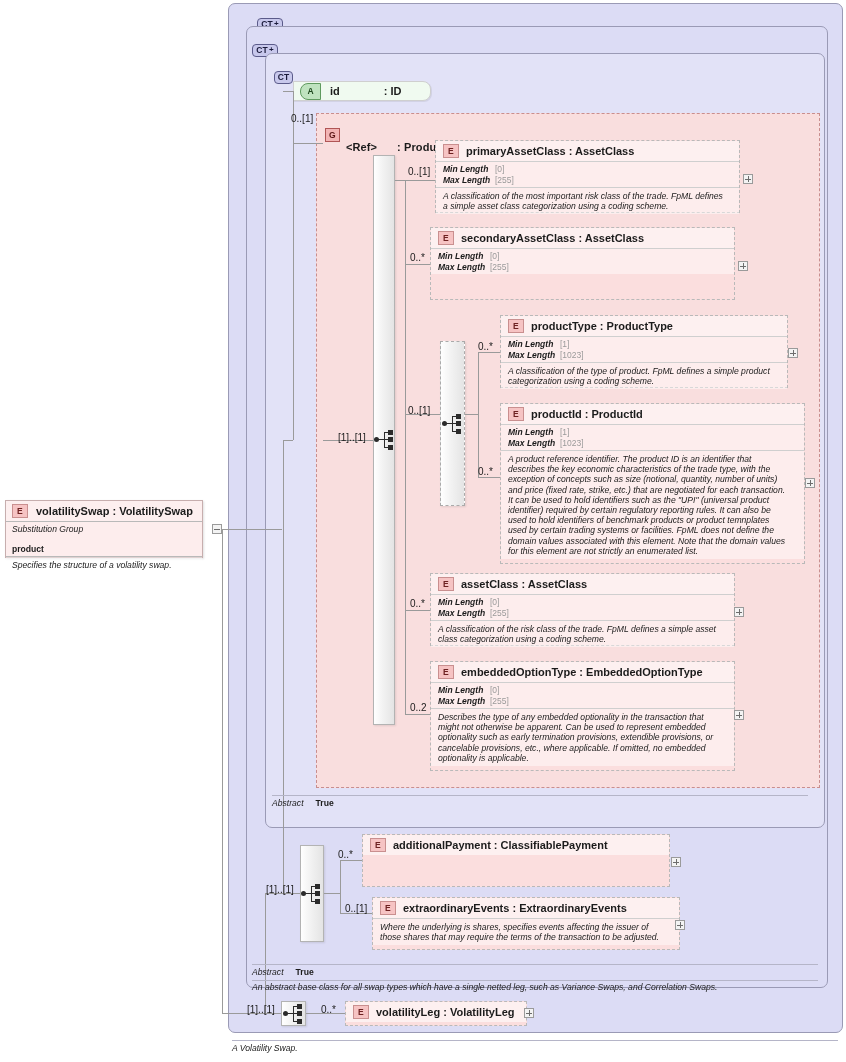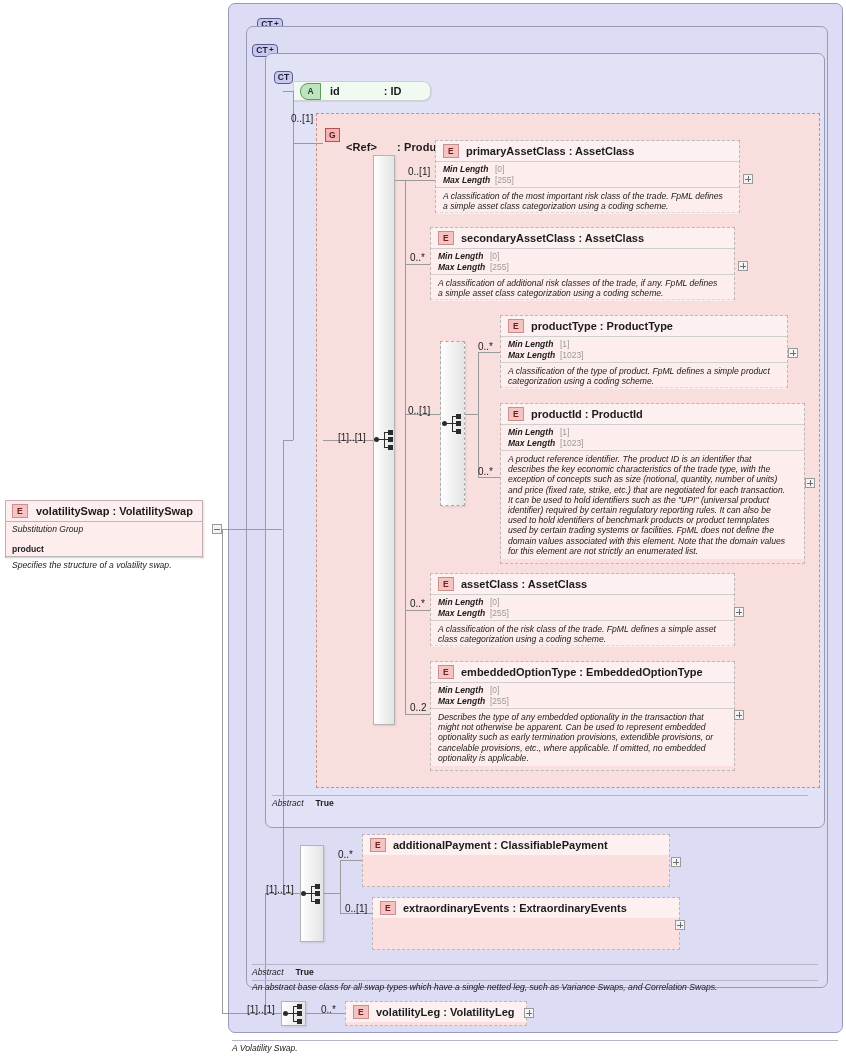--- a/index.html
+++ b/index.html
@@ -309,21 +309,20 @@
     <div class="facets">
       <div class="facet-row">
           <span class="facet-lab">Min Length</span>
           <span class="facet-val">[0]</span>
         </div>
       <div class="facet-row">
           <span class="facet-lab">Max Length</span>
           <span class="facet-val">[255]</span>
         </div>
     </div>
-    <div class="desc">A classification of additional risk classes of the trade, if any. FpML defines a simple asset class categorization using a coding scheme.</div>
   </div>
   <div class="plusbtn" style="left:738px;top:261px;"></div>
 
   <div class="ebox" style="left:500px;top:315px;width:288px;height:73px;">
     <div class="ebox-head">
       <span class="badge badge-e">E</span>
       <span class="name">productType : ProductType</span>
     </div>
     <div class="facets">
       <div class="facet-row">
@@ -402,20 +401,21 @@
       <span class="name">additionalPayment : ClassifiablePayment</span>
     </div>
   </div>
   <div class="plusbtn" style="left:671px;top:857px;"></div>
 
   <div class="ebox" style="left:372px;top:897px;width:308px;height:53px;">
     <div class="ebox-head">
       <span class="badge badge-e">E</span>
       <span class="name">extraordinaryEvents : ExtraordinaryEvents</span>
     </div>
+    <div class="desc">Where the underlying is shares, specifies events affecting the issuer of those shares that may require the terms of the transaction to be adjusted.</div>
   </div>
   <div class="plusbtn" style="left:675px;top:920px;"></div>
 
   <div class="ebox" style="left:345px;top:1001px;width:182px;height:25px;">
     <div class="ebox-head">
       <span class="badge badge-e">E</span>
       <span class="name">volatilityLeg : VolatilityLeg</span>
     </div>
   </div>
   <div class="plusbtn" style="left:524px;top:1008px;"></div>

